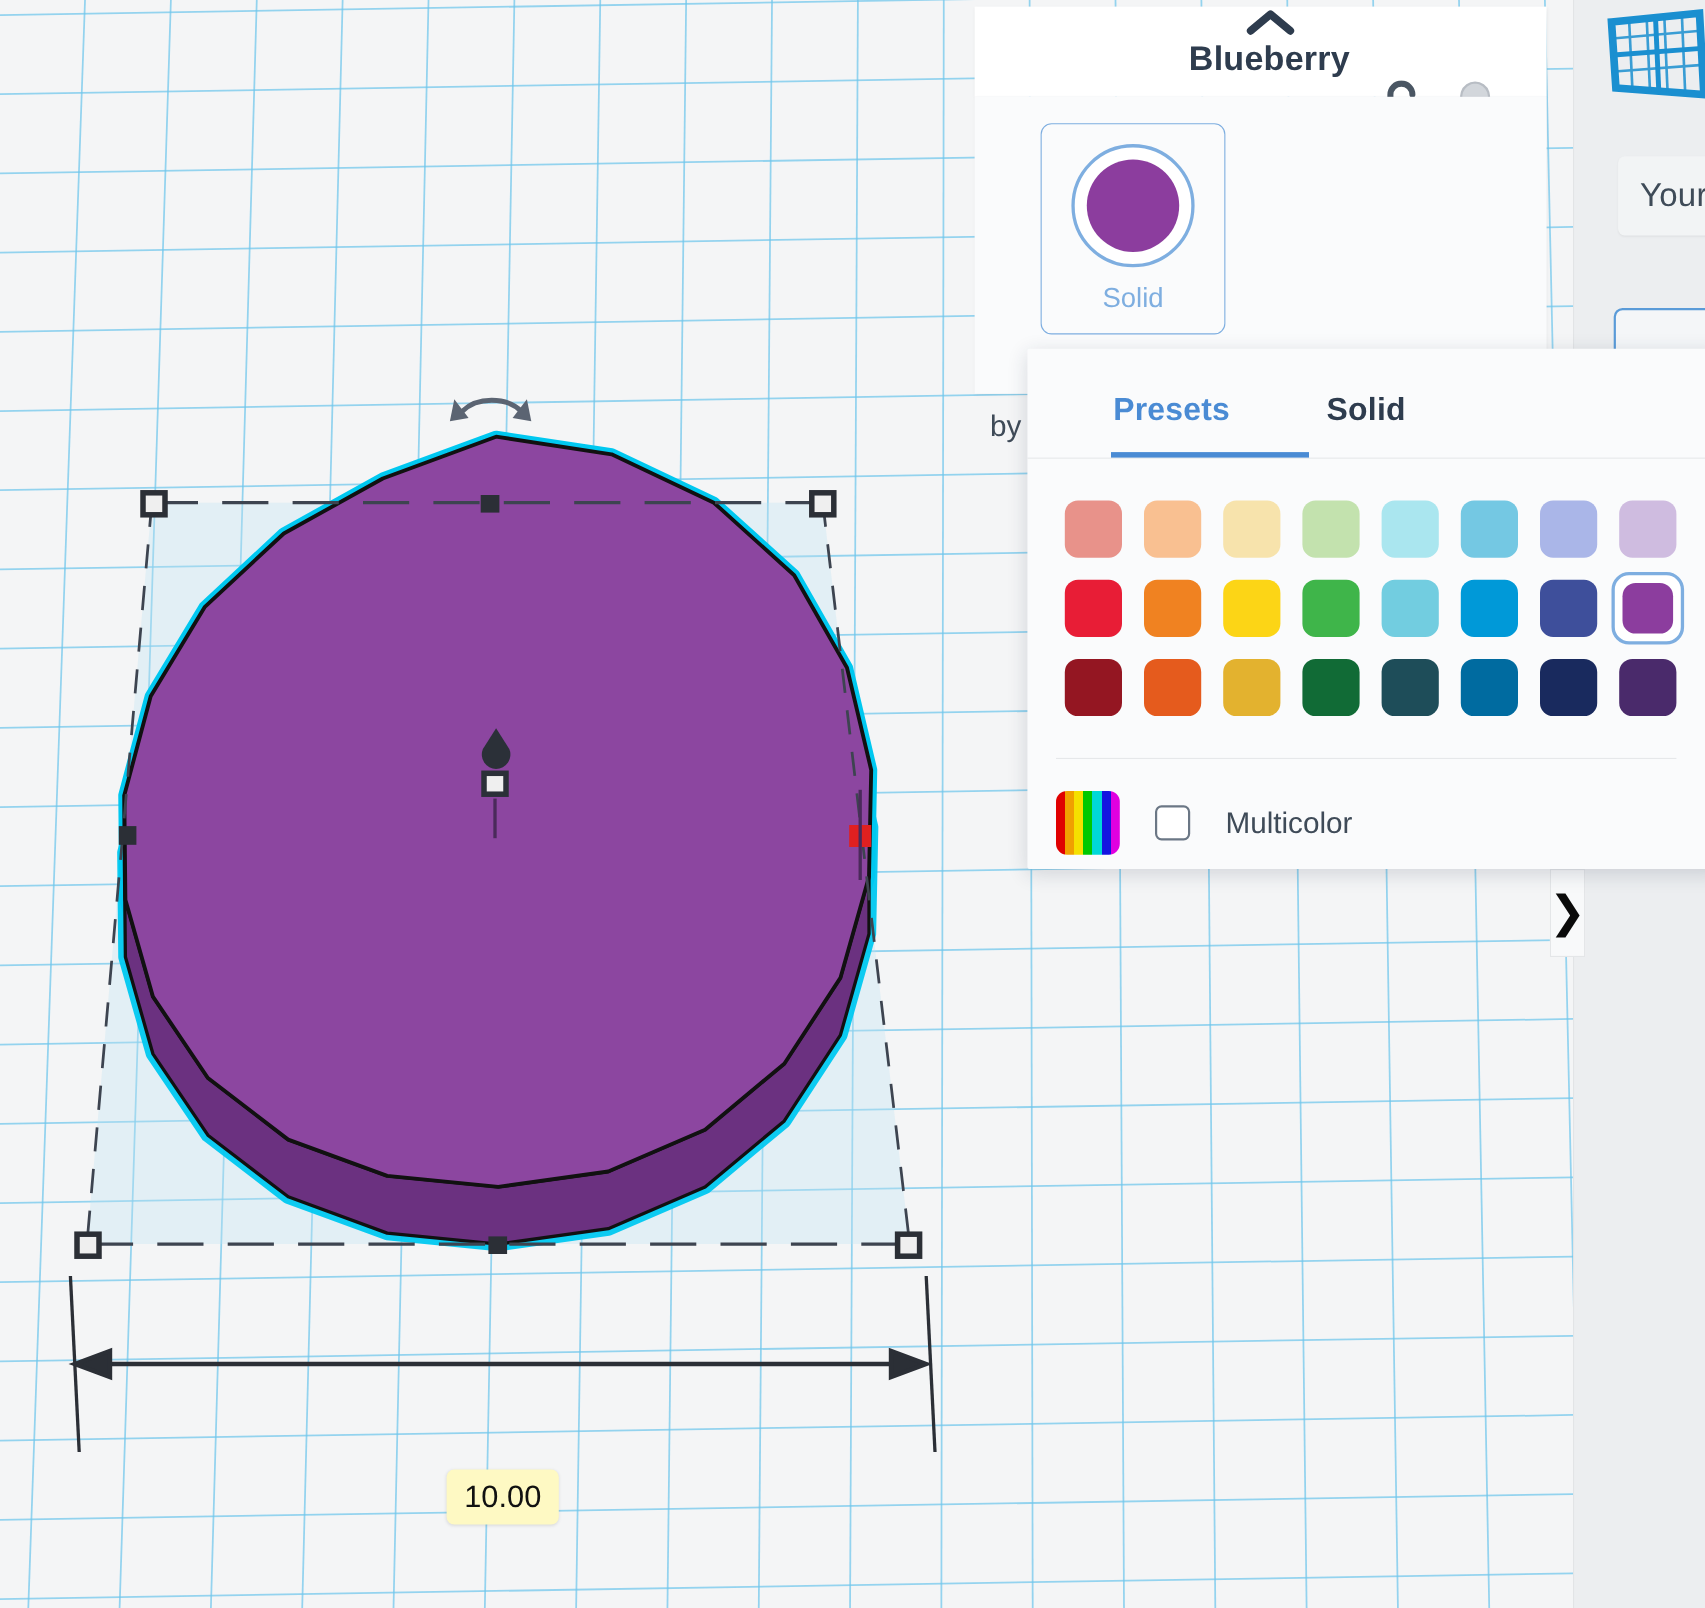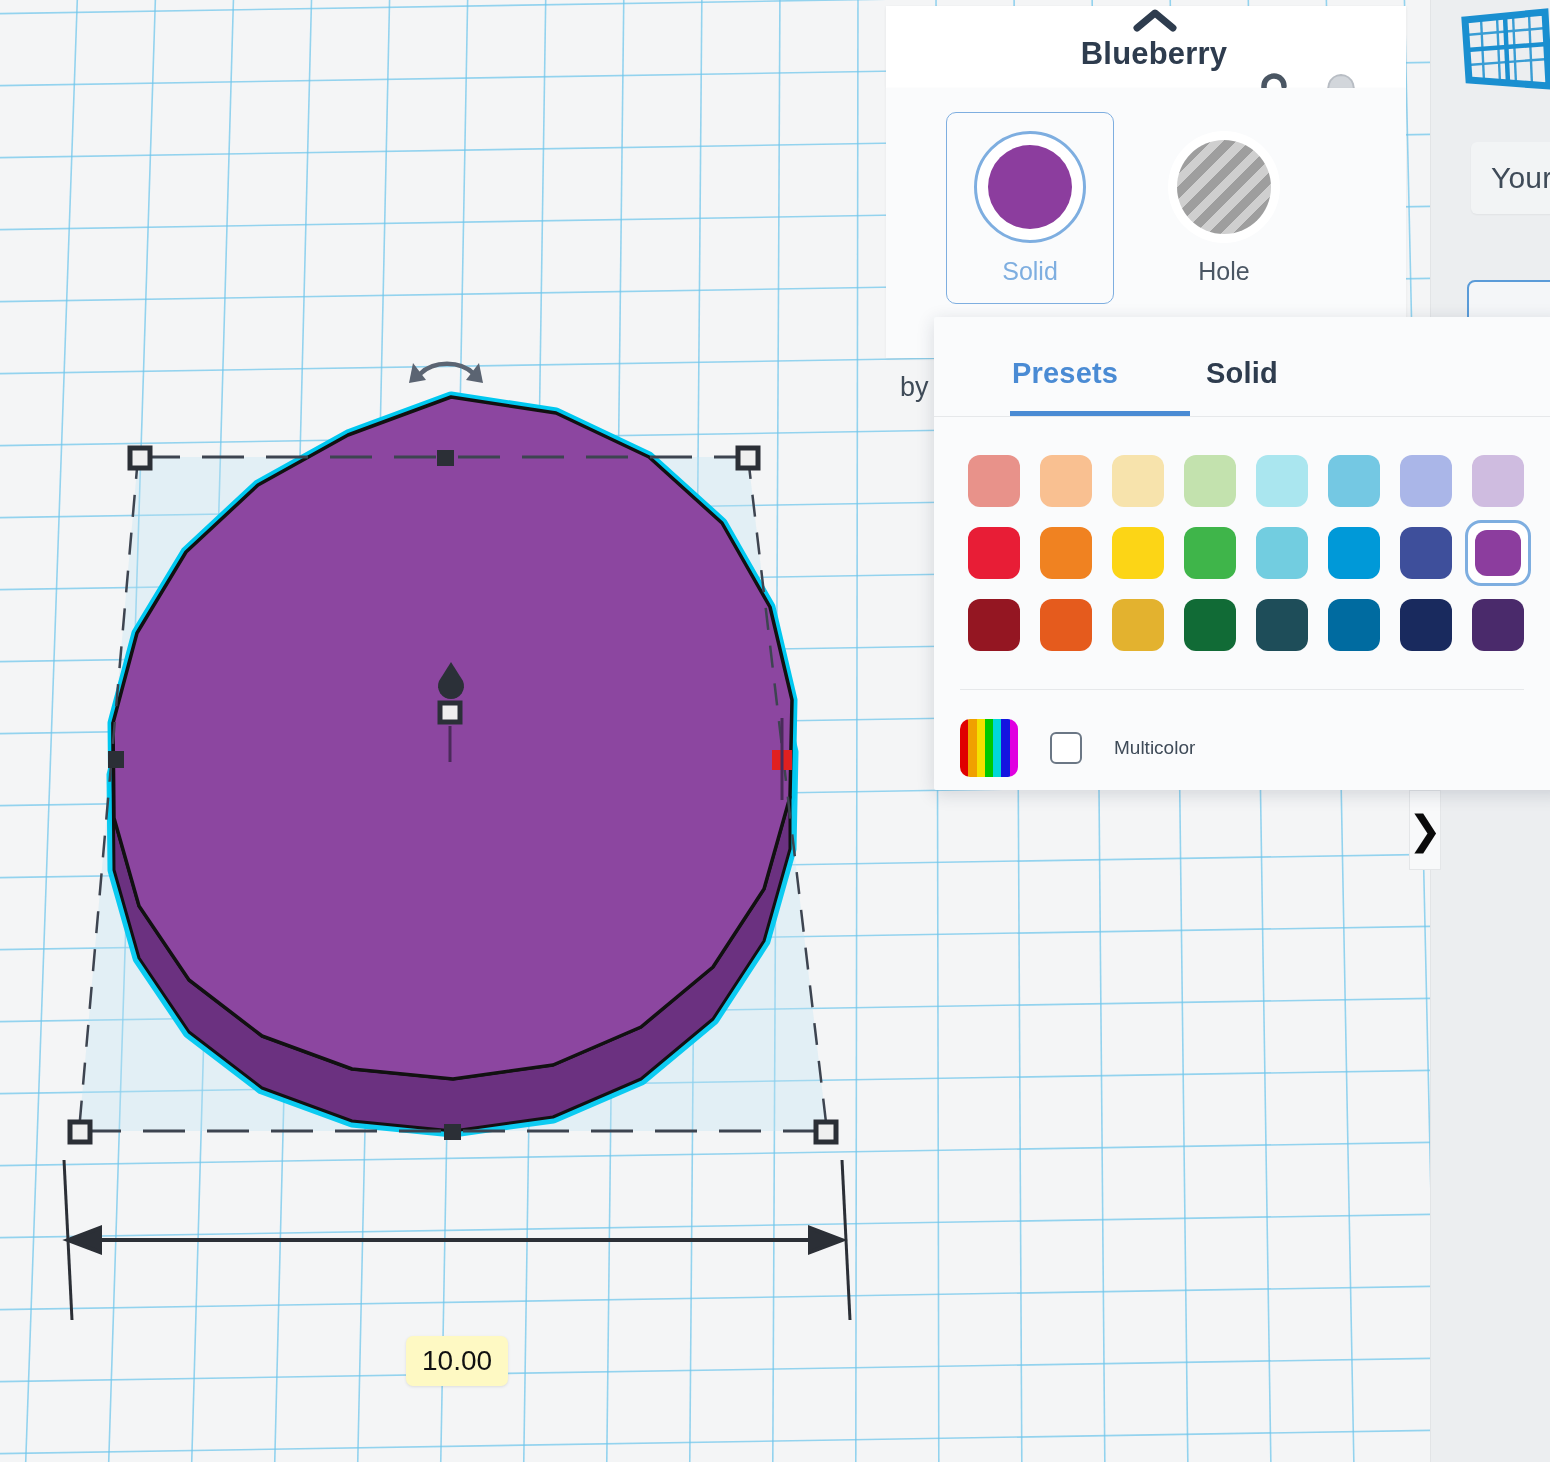--- a/index.html
+++ b/index.html
@@ -144,21 +144,21 @@
   .rainbow {
     width: 58px; height: 58px; border-radius: 10px;
     background: linear-gradient(to right,
       #e00000 0 14.3%, #f0a000 14.3% 28.6%, #f5e000 28.6% 42.9%,
       #00c800 42.9% 57.2%, #00d8d8 57.2% 71.5%, #1414e0 71.5% 85.8%, #e000e0 85.8% 100%);
   }
   .mc-check {
     width: 32px; height: 32px; border-radius: 6px;
     border: 2.5px solid #6b7785; background: #fff;
   }
-  .mc-label { font-size: 19px; color: #3f4b58; }
+  .mc-label { font-size: 27px; color: #3f4b58; }
 
   
   .dim-label {
     position: absolute; left: 406px; top: 1336px;
     min-width: 92px; padding: 9px 16px;
     background: #fef9c3; border-radius: 7px;
     font-size: 28px; color: #111; text-align: center;
     box-shadow: 0 1px 3px rgba(0,0,0,.10);
   }
 </style>
@@ -354,26 +354,20 @@
     </div>
 
     <div class="insp-body" style="pointer-events:auto;">
       <div class="mode-row">
         <div class="mode-card selected">
           <div class="mode-swatch-wrap">
             <div class="mode-dot" style="background:#8c3d9e"></div>
           </div>
           <div class="mode-label">Solid</div>
         </div>
-        <div class="mode-card">
-          <div class="mode-swatch-wrap">
-            <div class="mode-hole"></div>
-          </div>
-          <div class="mode-label">Hole</div>
-        </div>
       </div>
     </div>
 
     <div class="by-line">
       <span>by</span>
       <span class="author">Alan Ye</span>
     </div>
   </div>
 
   <div class="color-dd">

